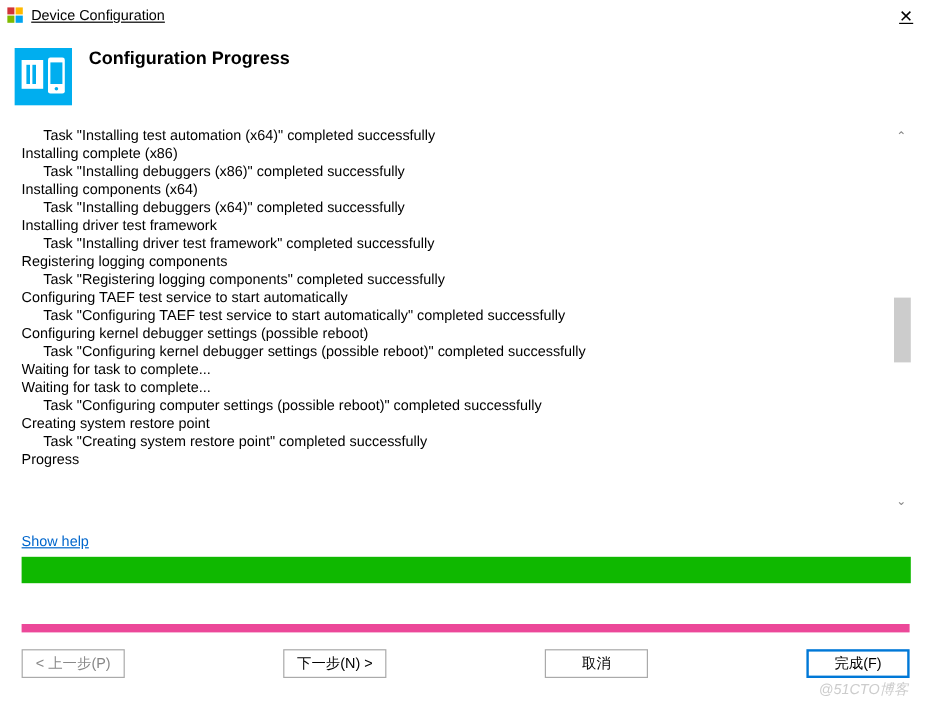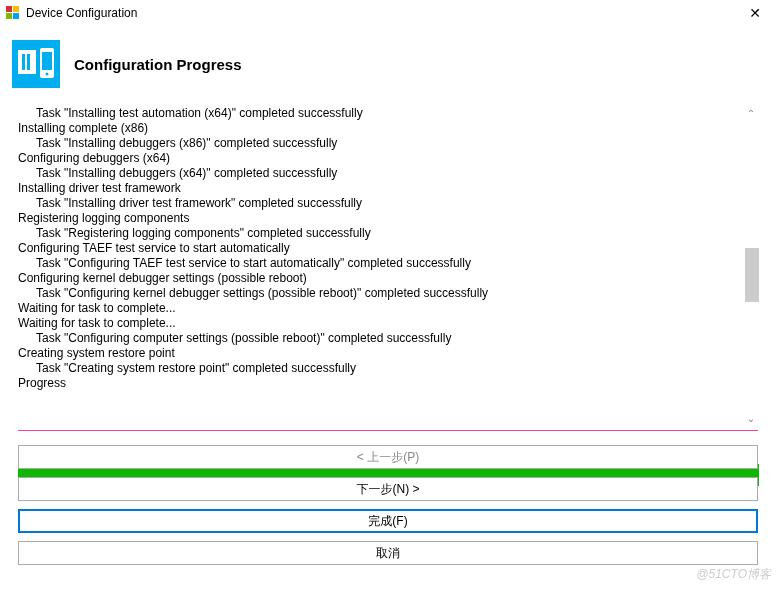--- a/index.html
+++ b/index.html
@@ -1,41 +1,41 @@
 <!DOCTYPE html>
 <html><head>
 <meta charset="utf-8">
 <style>
 * { box-sizing: border-box; margin: 0; padding: 0; }
 body { font-family: "Segoe UI", Tahoma, sans-serif; font-size: 12px; background: #fff; width: 777px; height: 589px; overflow: hidden; position: relative; }
-.titlebar { display: flex; align-items: center; justify-content: space-between; padding: 4px 8px 4px 6px; height: 26px; }
+.titlebar { display: flex; align-items: center; justify-content: space-between; padding: 4px 8px 4px 6px; height: 26px; text-decoration: underline; }
 .titlebar-left { display: flex; align-items: center; gap: 6px; }
 .app-icon { width: 14px; height: 14px; }
 .title-text { font-size: 12px; color: #000; }
 .close-x { font-size: 14px; font-weight: 300; cursor: pointer; padding: 2px 8px; }
-.header { display: flex; align-items: center; gap: 14px; padding: 14px 12px 18px 12px; }
+.header { display: flex; gap: 14px; padding: 14px 12px 18px 12px; }
 .hdr-icon { width: 48px; height: 48px; flex-shrink: 0; }
 .hdr-title { font-size: 15px; font-weight: 600; color: #000; }
 .content { position: relative; padding: 0 18px 0 18px; height: 330px; }
 .log-area { height: 318px; overflow-y: auto; font-size: 12px; line-height: 15px; color: #000; font-family: "Segoe UI", Tahoma, sans-serif; padding-right: 18px; }
 .log-line { white-space: pre; }
 .log-child { padding-left: 18px; }
 .log-top { }
 .scroll-indicator { position: absolute; right: 20px; width: 12px; color: #888; text-align: center; font-size: 10px; }
 .scroll-up { top: 2px; }
 .scroll-down { bottom: 12px; }
 .scroll-knob { position: absolute; right: 18px; top: 142px; width: 14px; height: 54px; background: #ccc; border-radius: 0; }
 .help-link { color: #0066cc; text-decoration: underline; cursor: pointer; padding: 8px 18px 6px 18px; display: inline-block; font-size: 12px; }
 .progress-wrap { padding: 0 18px; }
 .progress-bar { height: 22px; background: #0fb800; width: 100%; }
-.button-row { position: absolute; bottom: 24px; right: 22px; display: flex; gap: 8px; border-top: 1px solid #ec4899; padding-top: 14px; width: 740px; justify-content: flex-start; left: 18px; flex-direction: column; }
+.button-row { position: absolute; bottom: 24px; right: 22px; display: flex; gap: 8px; border-top: 7px solid #ec4899; padding-top: 14px; width: 740px; justify-content: space-between; left: 18px; }
 .btn { min-width: 86px; height: 24px; font-size: 12px; background: #fff; border: 1px solid #aaa; cursor: pointer; font-family: inherit; padding: 0 10px; }
 .btn:disabled { color: #888; cursor: default; }
 .btn.primary { border: 2px solid #0078d7; }
-.watermark { position: absolute; right: 6px; bottom: 6px; color: #ccc; font-size: 12px; font-style: italic; pointer-events: none; }
+.watermark { position: absolute; right: 20px; bottom: 6px; color: #ccc; font-size: 12px; font-style: italic; pointer-events: none; }
 </style>
 </head>
 <body>
 
 
 
 <div class="titlebar">
   <div class="titlebar-left">
     <span class="app-icon">
       <svg viewBox="0 0 14 14">
@@ -63,21 +63,21 @@
     </svg>
   </span>
   <div class="hdr-title">Configuration Progress</div>
 </div>
 
 <div class="content">
   <div class="log-area" id="log-area">
       <div class="log-line log-child">Task "Installing test automation (x64)" completed successfully</div>
       <div class="log-line log-top">Installing complete (x86)</div>
       <div class="log-line log-child">Task "Installing debuggers (x86)" completed successfully</div>
-      <div class="log-line log-top">Configuring debuggers (x64)</div>
+      <div class="log-line log-top">Installing components (x64)</div>
       <div class="log-line log-child">Task "Installing debuggers (x64)" completed successfully</div>
       <div class="log-line log-top">Installing driver test framework</div>
       <div class="log-line log-child">Task "Installing driver test framework" completed successfully</div>
       <div class="log-line log-top">Registering logging components</div>
       <div class="log-line log-child">Task "Registering logging components" completed successfully</div>
       <div class="log-line log-top">Configuring TAEF test service to start automatically</div>
       <div class="log-line log-child">Task "Configuring TAEF test service to start automatically" completed successfully</div>
       <div class="log-line log-top">Configuring kernel debugger settings (possible reboot)</div>
       <div class="log-line log-child">Task "Configuring kernel debugger settings (possible reboot)" completed successfully</div>
       <div class="log-line log-top">Waiting for task to complete...</div>
@@ -94,20 +94,20 @@
 
 <a class="help-link">Show help</a>
 
 <div class="progress-wrap">
   <div class="progress-bar"></div>
 </div>
 
 <div class="button-row">
   <button class="btn" disabled="">&lt; 上一步(P)</button>
   <button class="btn">下一步(N) &gt;</button>
+  <button class="btn">取消</button>
   <button class="btn primary">完成(F)</button>
-  <button class="btn">取消</button>
 </div>
 
 <div class="watermark">@51CTO博客</div>
 
 
 
 
 </body></html>

